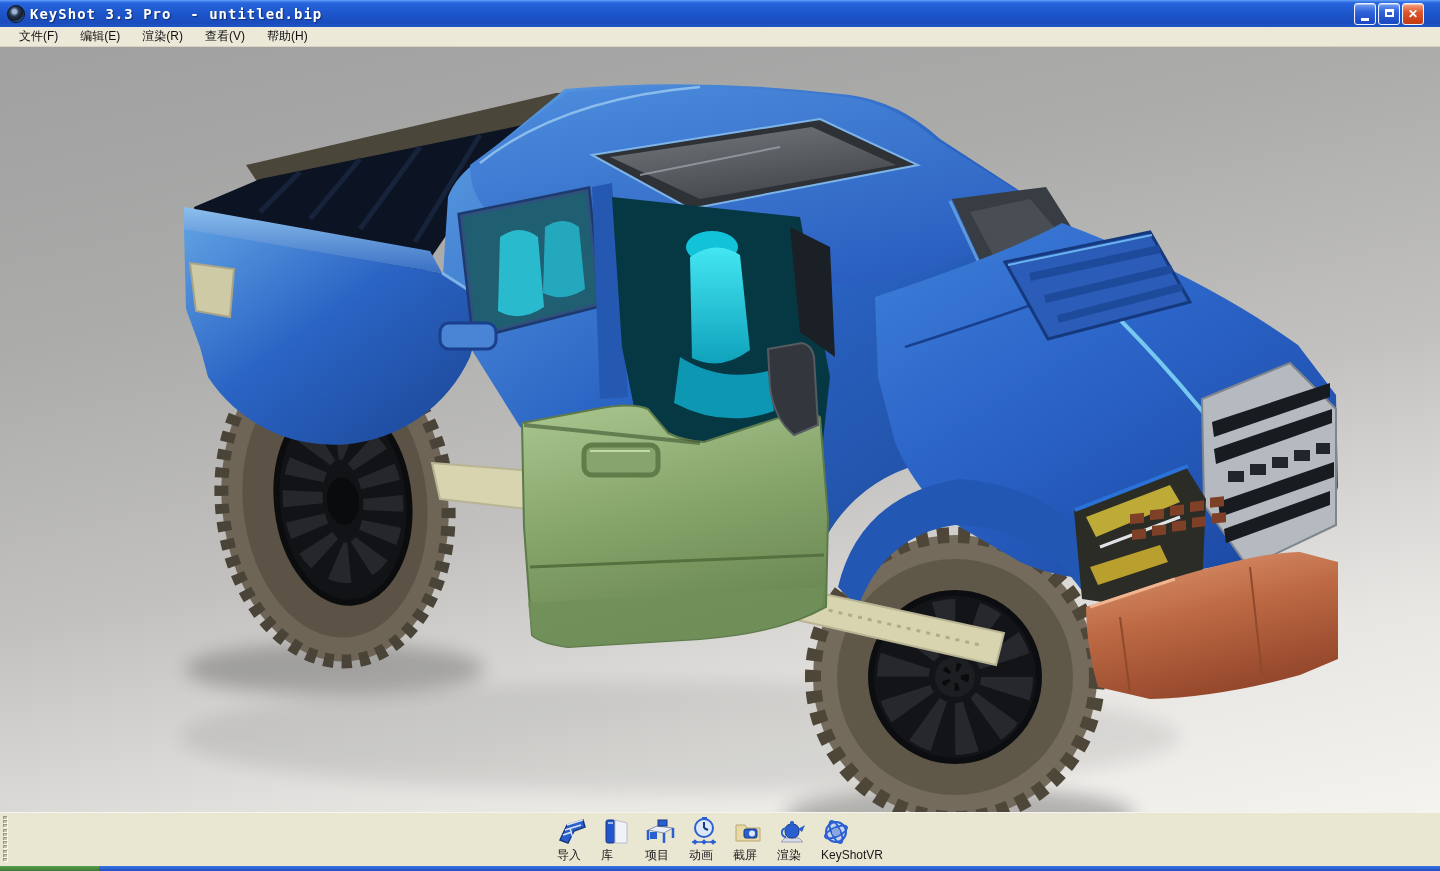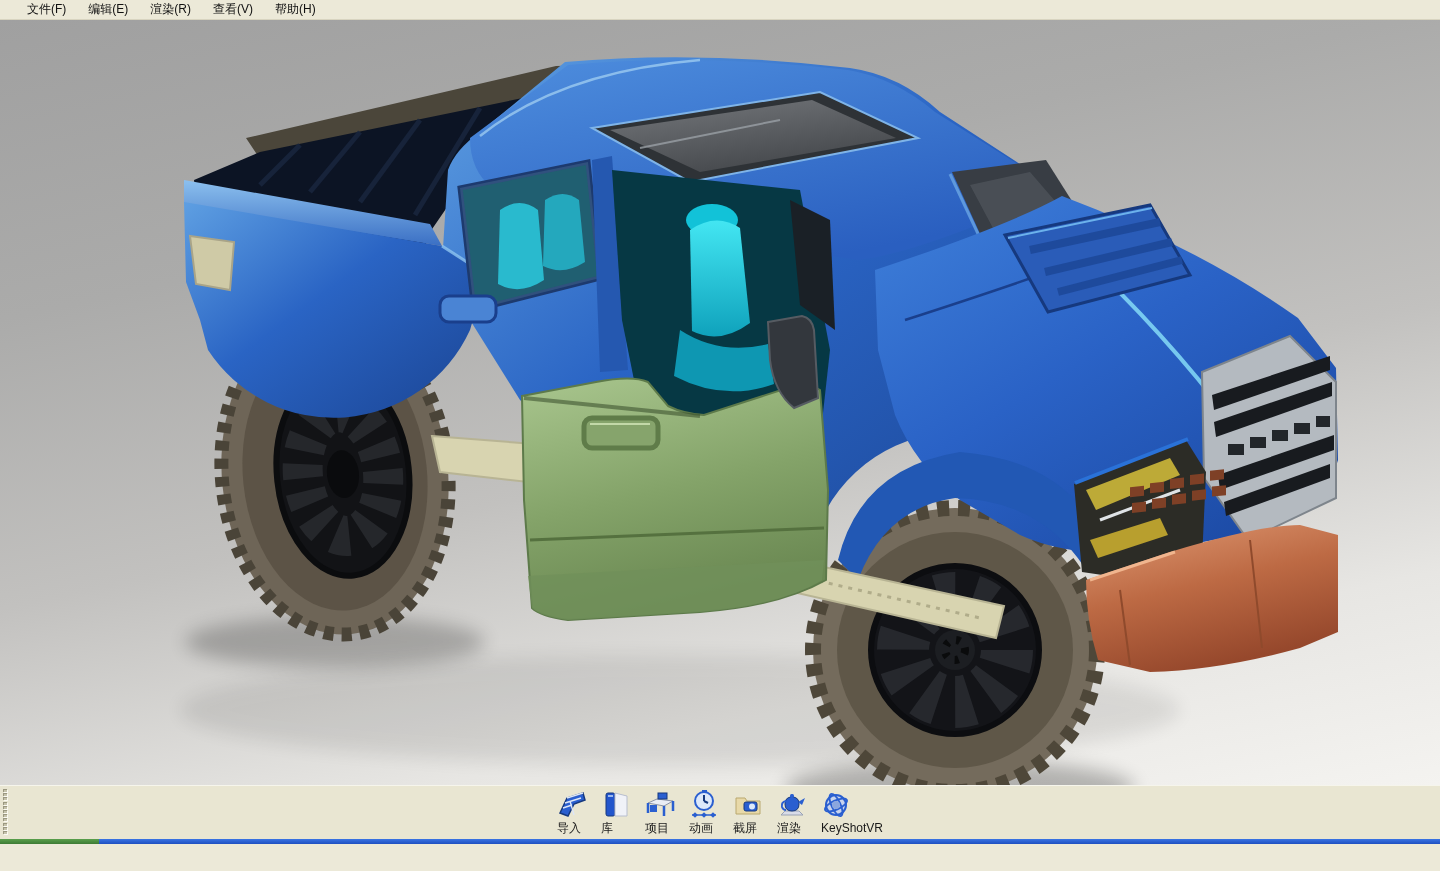--- a/index.html
+++ b/index.html
@@ -21,21 +21,21 @@
   .win-btn { width:22px; height:22px; border-radius:3px; border:1px solid #eef3ff;
     background:linear-gradient(180deg,#6f9bf2 0%,#2f62dc 40%,#1d4bc4 90%);
     color:#fff; font-size:12px; line-height:20px; text-align:center; font-weight:bold;
     box-shadow:inset 0 1px 1px rgba(255,255,255,.5); cursor:pointer; }
   .win-btn.close { background:linear-gradient(180deg,#f4a183 0%,#e0572c 40%,#c43e16 90%); }
   .glyph-min { display:block; width:8px; height:3px; background:#fff; margin:14px auto 0; }
   .glyph-restore { display:block; width:9px; height:8px; border:2px solid #fff; border-top-width:3px; margin:5px auto 0; }
 
   
   .menubar { height:20px; flex:0 0 20px; background:#ece9d8; display:flex; align-items:center;
-    padding-left:16px; border-bottom:1px solid #d8d4c0; }
+    padding-left:8px; border-bottom:1px solid #d8d4c0; }
   .menu-item { font-size:12px; color:#111; padding:2px 11px; cursor:default; }
 
   
   .viewport { position:relative; flex:0 0 765px; height:765px;
     background:linear-gradient(168deg,#a0a0a0 0%,#ababaa 28%,#c2c1bf 55%,#e7e6e3 80%,#f4f3f0 100%); }
   .viewport svg { position:absolute; left:0; top:0; }
 
   
   .toolbar { position:relative; flex:0 0 54px; height:54px; background:#e9e6d2;
     border-top:1px solid #f6f5ec; display:flex; align-items:center; justify-content:center; }
@@ -50,20 +50,33 @@
   
   .bottom-border { flex:0 0 5px; height:5px; display:flex; }
   .border-green { width:99px; background:linear-gradient(180deg,#5aa04c,#3c7a34); }
   .border-blue { flex:1; background:linear-gradient(180deg,#3a74e4,#1e4fc0); }
 </style>
 </head>
 <body>
 
 <div class="window">
 
+  <div class="titlebar">
+    <div class="app-icon"></div>
+    <div class="title-text">KeyShot 3.3 Pro  - untitled.bip</div>
+    <div class="win-controls">
+      <div class="win-btn">
+          <span class="glyph-min"></span>
+        </div>
+      <div class="win-btn">
+          <span class="glyph-restore"></span>
+        </div>
+      <div class="win-btn close"><span>✕</span></div>
+    </div>
+  </div>
 
   <div class="menubar">
     <div class="menu-item">文件(F)</div>
     <div class="menu-item">编辑(E)</div>
     <div class="menu-item">渲染(R)</div>
     <div class="menu-item">查看(V)</div>
     <div class="menu-item">帮助(H)</div>
   </div>
 
   <div class="viewport">

